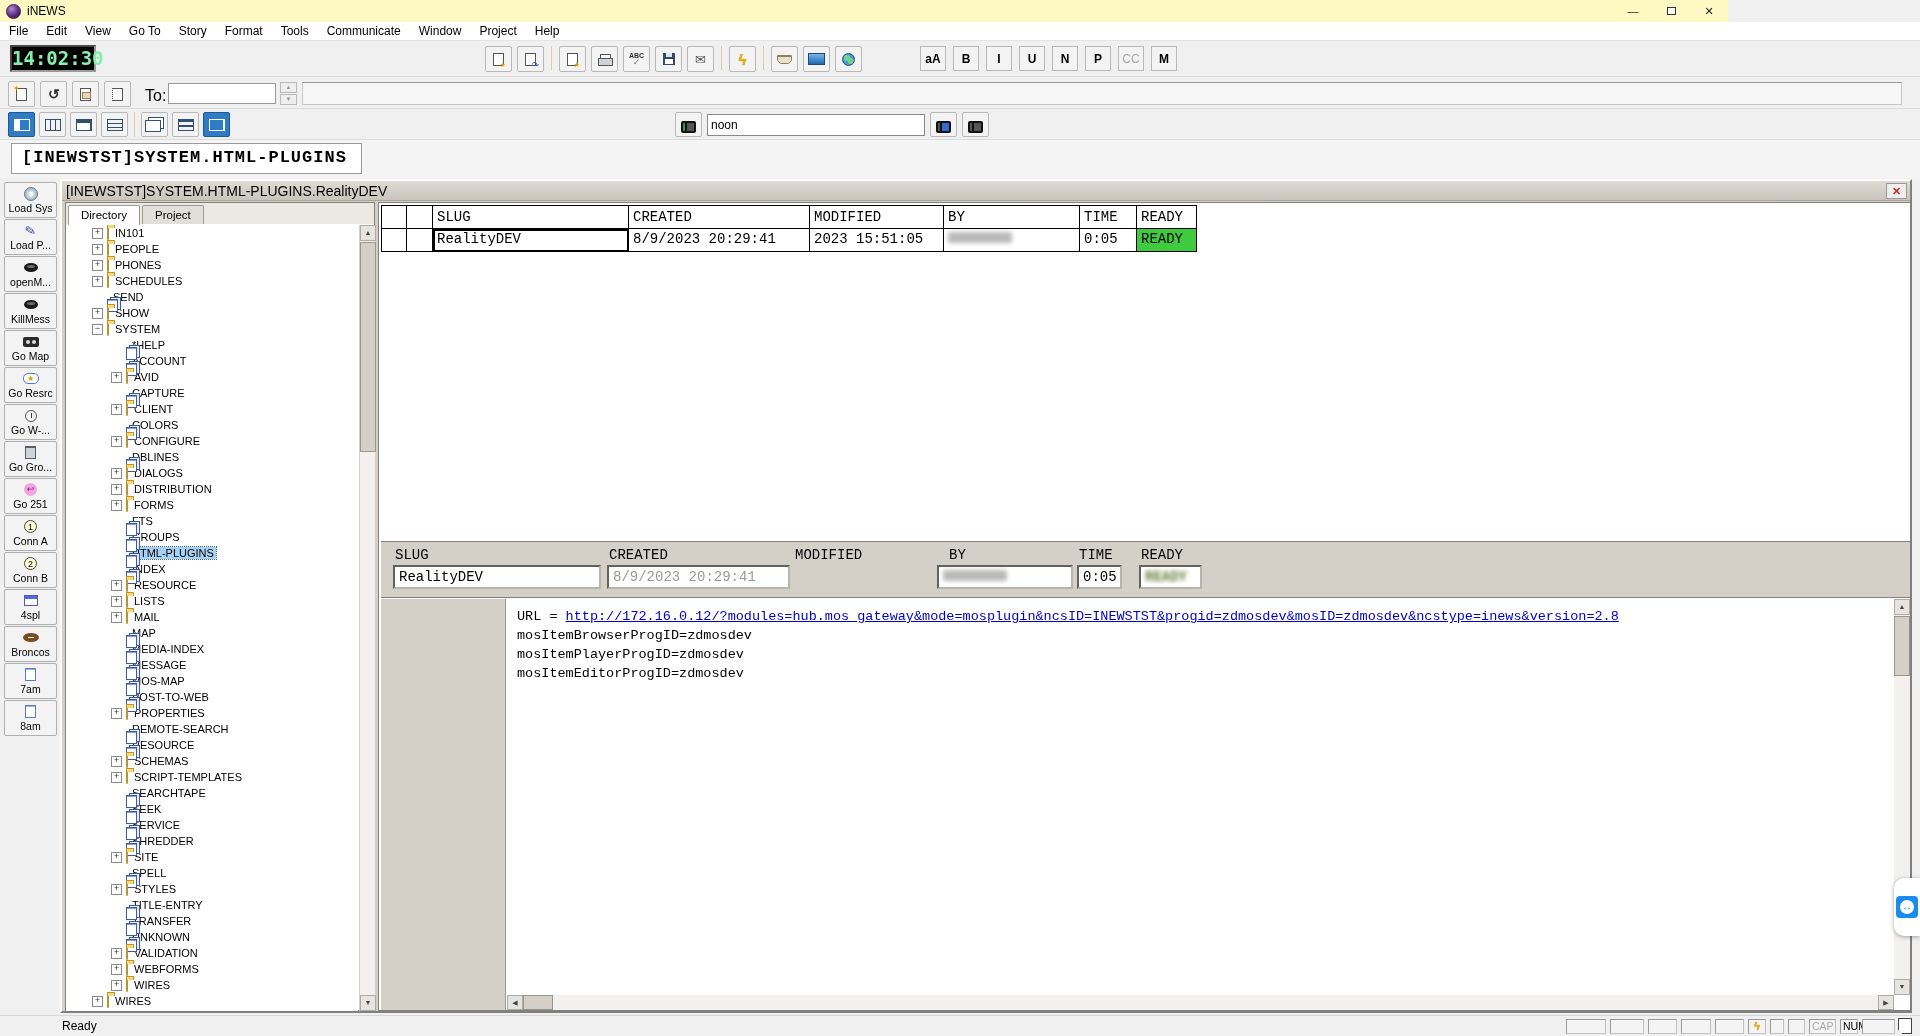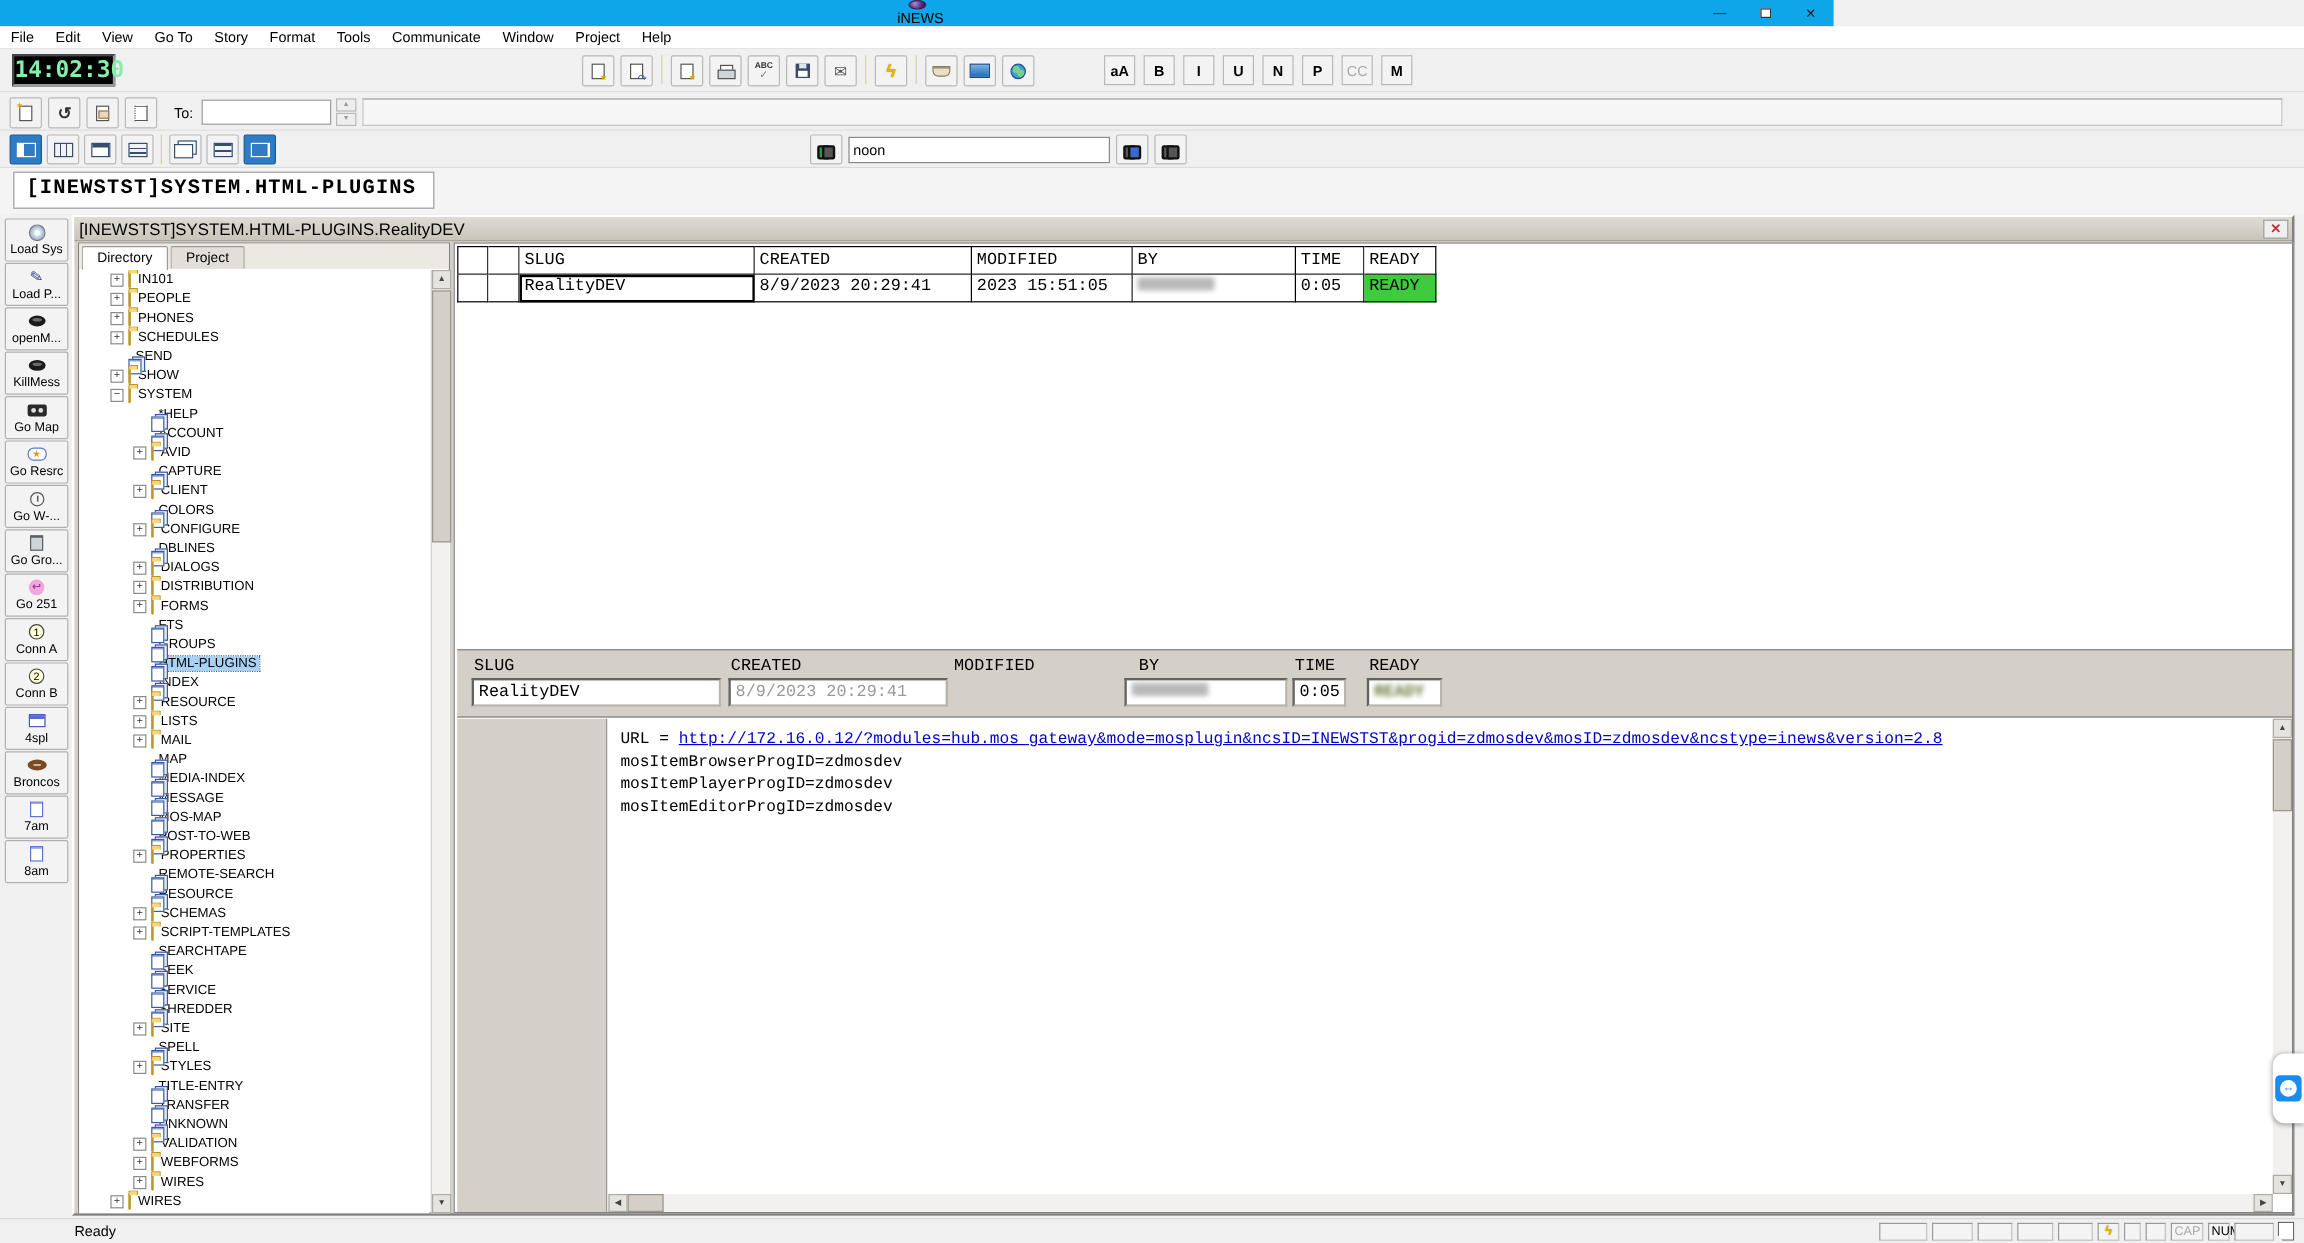--- a/index.html
+++ b/index.html
@@ -1,42 +1,42 @@
 <!DOCTYPE html>
 <html><head>
 <meta charset="utf-8">
 <style>
   * { margin:0; padding:0; box-sizing:border-box; }
   html,body { width:1920px; height:1036px; overflow:hidden; }
   body { font-family:"Liberation Sans", sans-serif; background:#f0f0f0; position:relative; font-size:12px; color:#000; }
   .abs { position:absolute; }
 
   
-  #titlebar { left:0; top:0; width:1528px; height:22px; background:#0ea5e9; display:flex; align-items:center; padding-left:6px;flex-direction:column; }
+  #titlebar { left:0; top:0; width:1728px; height:22px; background:#fef9c3; display:flex; align-items:center; padding-left:6px; }
   #app-icon { width:15px; height:15px; border-radius:50%; background:radial-gradient(circle at 35% 30%, #b08ad0 0%, #5a2d82 55%, #2a1040 100%); margin-right:6px; border:1px solid #3a2055; }
   #app-title { font-size:12px; }
   .winctl { display:flex; position:absolute; right:0; top:0; height:22px; }
   .winbtn { width:38px; height:22px; display:flex; align-items:center; justify-content:center; font-size:11px; color:#222; }
   .winbtn .rest { width:9px; height:8px; border:1px solid #333; background:#fff; }
   #menubar { left:0; top:22px; width:1920px; height:19px; background:#fff; display:flex; align-items:center; border-bottom:1px solid #e4e4e4; }
   .menu-item { padding:2px 9px; font-size:12px; }
 
   
   #toolbar1 { left:0; top:41px; width:1920px; height:36px; background:#f0f0f0; border-bottom:1px solid #dcdcdc; }
   #clock { left:10px; top:4px; width:86px; height:27px; background:#000; border:2px inset #9a9a9a; color:#86efac; font-family:"DejaVu Sans Mono", monospace; font-weight:bold; font-size:19px; line-height:23px; text-align:center; letter-spacing:0px; }
   .tbtn { width:27px; height:26px; background:#f3f3f3; border:1px solid #b8b8b8; border-radius:2px; display:flex; align-items:center; justify-content:center; font-size:12px; color:#333; }
   #main-icons { left:485px; top:5px; display:flex; gap:5px; }
   #fmt-btns { left:920px; top:5px; display:flex; gap:7px; }
   .fbtn { width:26px; height:25px; background:#f3f3f3; border:1px solid #b8b8b8; display:flex; align-items:center; justify-content:center; font-size:12px; font-weight:bold; }
   .fbtn.dim { color:#a8a8a8; font-weight:normal; }
   .sep { width:1px; height:24px; background:#d7cfa8; margin:0 2px; }
 
   #toolbar2 { left:0; top:77px; width:1920px; height:32px; background:#f0f0f0; border-bottom:1px solid #dcdcdc; }
   #story-icons { left:8px; top:4px; display:flex; gap:5px; }
-  #to-label { left:145px; top:10px; font-size:12px; }
+  #to-label { left:145px; top:10px; font-size:16px; }
   #to-input { left:168px; top:6px; width:108px; height:21px; border:1px solid #9a9a9a; background:#fff; font-size:12px; padding:0 3px; }
   #spinner { left:280px; top:5px; width:17px; height:23px; display:flex; flex-direction:column; gap:1px; }
   .spin { flex:1; background:#eee; border:1px solid #b8b8b8; font-size:6px; color:#999; text-align:center; line-height:9px; }
   #to-bar { left:302px; top:5px; width:1600px; height:23px; background:#f6f6f6; border:1px solid #c6c6c6; border-top-color:#9a9a9a; }
 
   #toolbar3 { left:0; top:109px; width:1920px; height:31px; background:#f0f0f0; border-bottom:1px solid #dcdcdc; }
   #view-btns { left:8px; top:3px; display:flex; gap:4px; }
   .vbtn { width:27px; height:25px; background:#f3f3f3; border:1px solid #b8b8b8; border-radius:2px; display:flex; align-items:center; justify-content:center; }
   .vbtn.pressed { background:#2f7cc4; border-color:#1c5a94; }
   .vico { width:16px; height:12px; border:1px solid #35506e; background:#fff; position:relative; }

